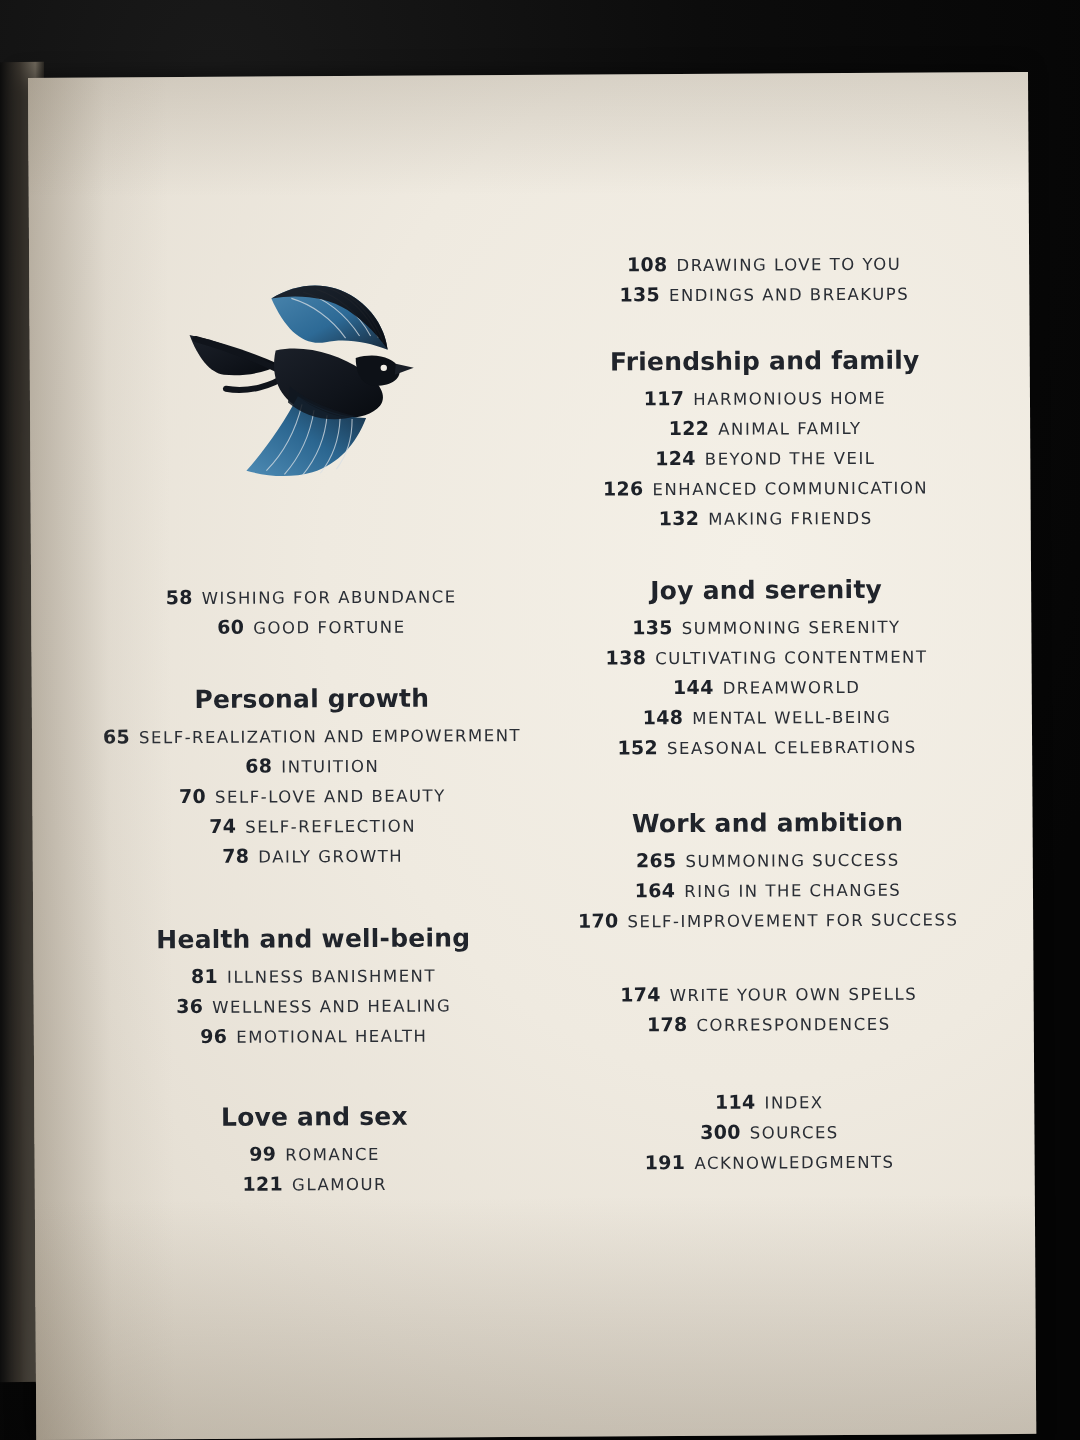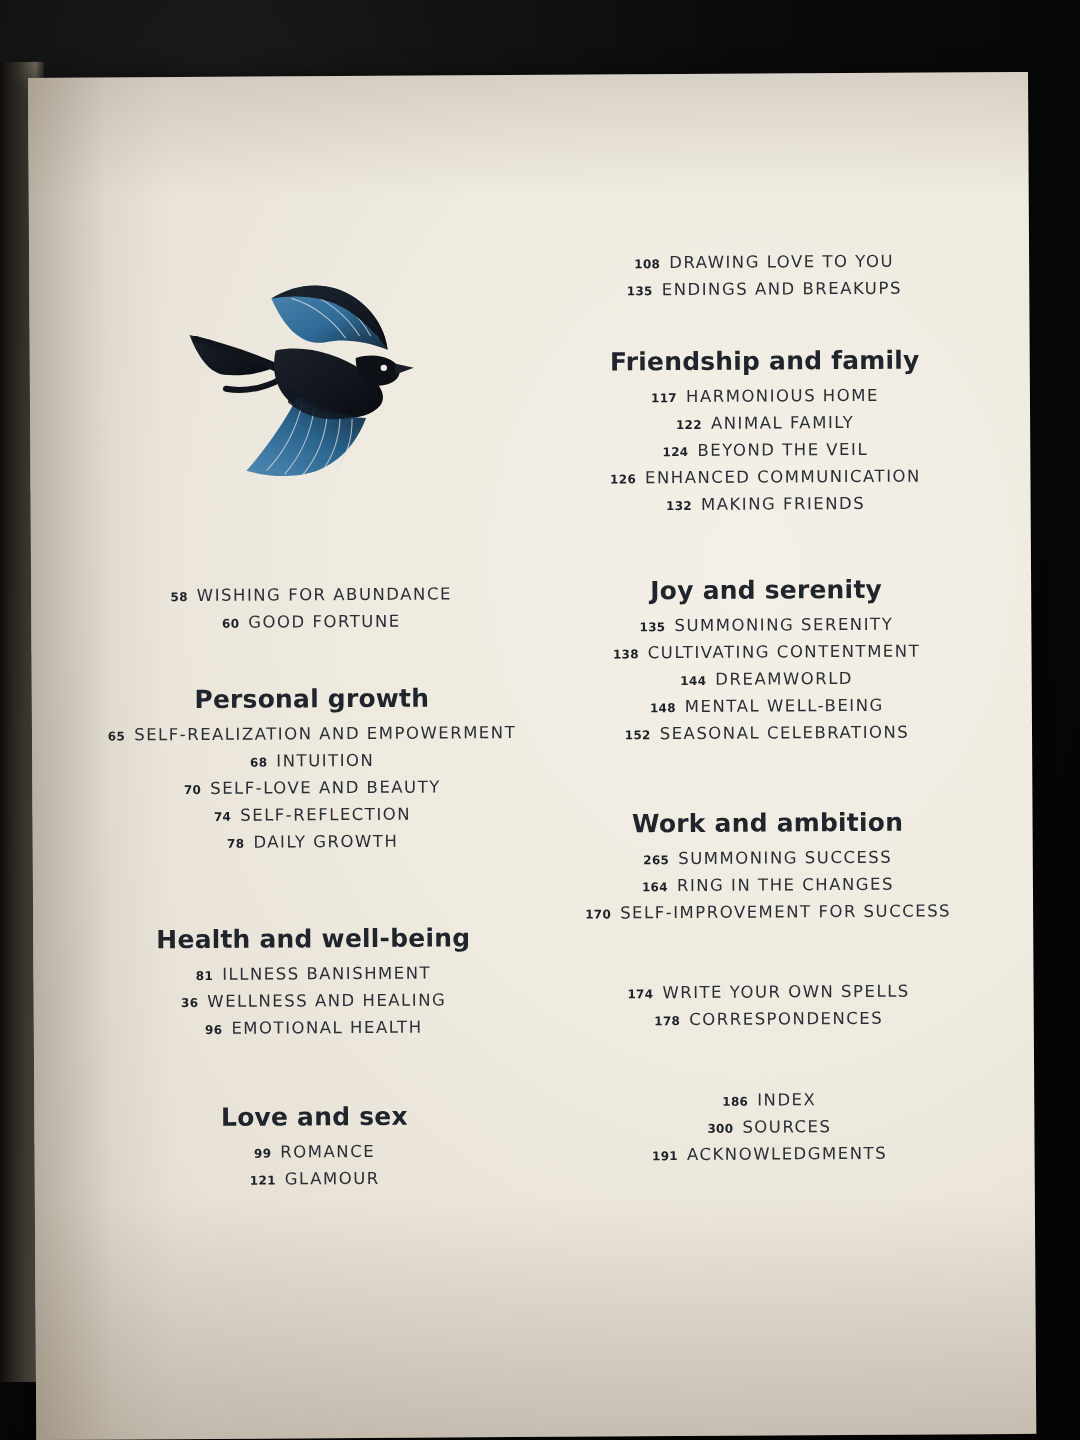--- a/index.html
+++ b/index.html
@@ -120,21 +120,21 @@
   }
 
   .entry {
     display: flex;
     align-items: baseline;
     justify-content: center;
     margin: 0 0 8px 0;
     line-height: 1.15;
   }
   .entry .pg {
-    font-size: 12px;
+    font-size: 19px;
     font-weight: 700;
     color: #1d2128;
     margin-right: 9px;
     letter-spacing: 0.3px;
   }
   .entry .ttl {
     font-size: 16.5px;
     font-weight: 400;
     color: #2a2e35;
     letter-spacing: 1.5px;
@@ -369,21 +369,21 @@
             <span class="ttl">WRITE YOUR OWN SPELLS</span>
           </div>
           <div class="entry">
             <span class="pg">178</span>
             <span class="ttl">CORRESPONDENCES</span>
           </div>
         </div>
 
         <div class="r-block" style="top:1018px;">
           <div class="entry">
-            <span class="pg">186</span>
+            <span class="pg">114</span>
             <span class="ttl">INDEX</span>
           </div>
           <div class="entry">
             <span class="pg">300</span>
             <span class="ttl">SOURCES</span>
           </div>
           <div class="entry">
             <span class="pg">191</span>
             <span class="ttl">ACKNOWLEDGMENTS</span>
           </div>

